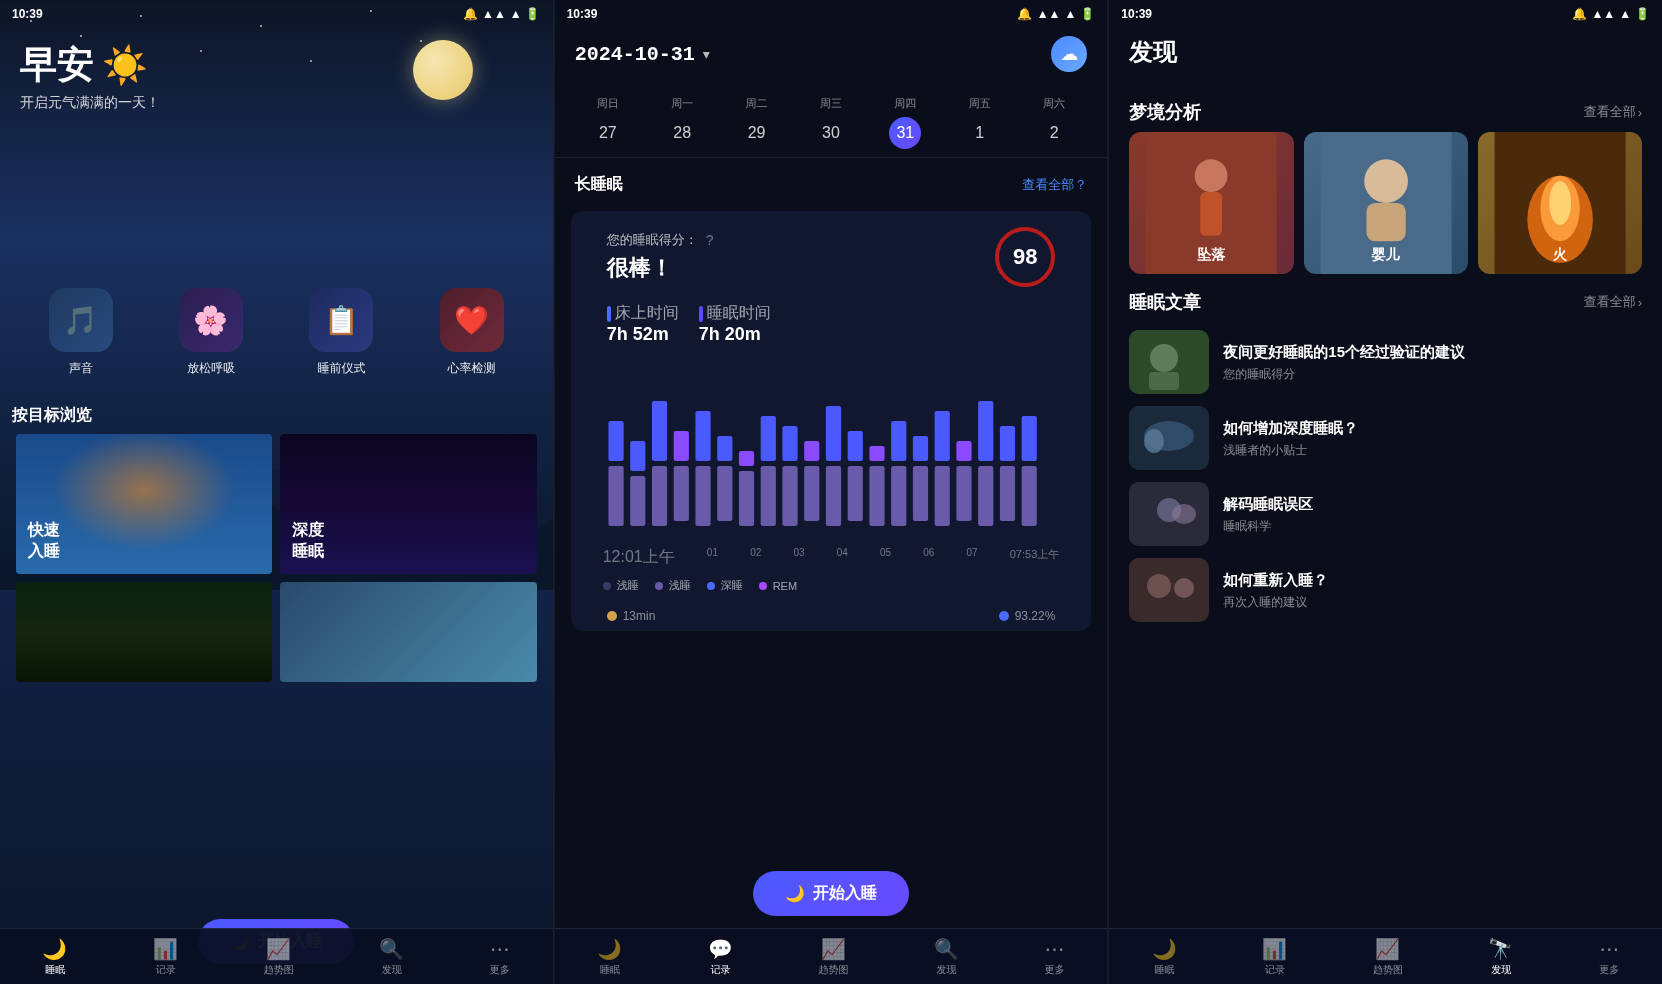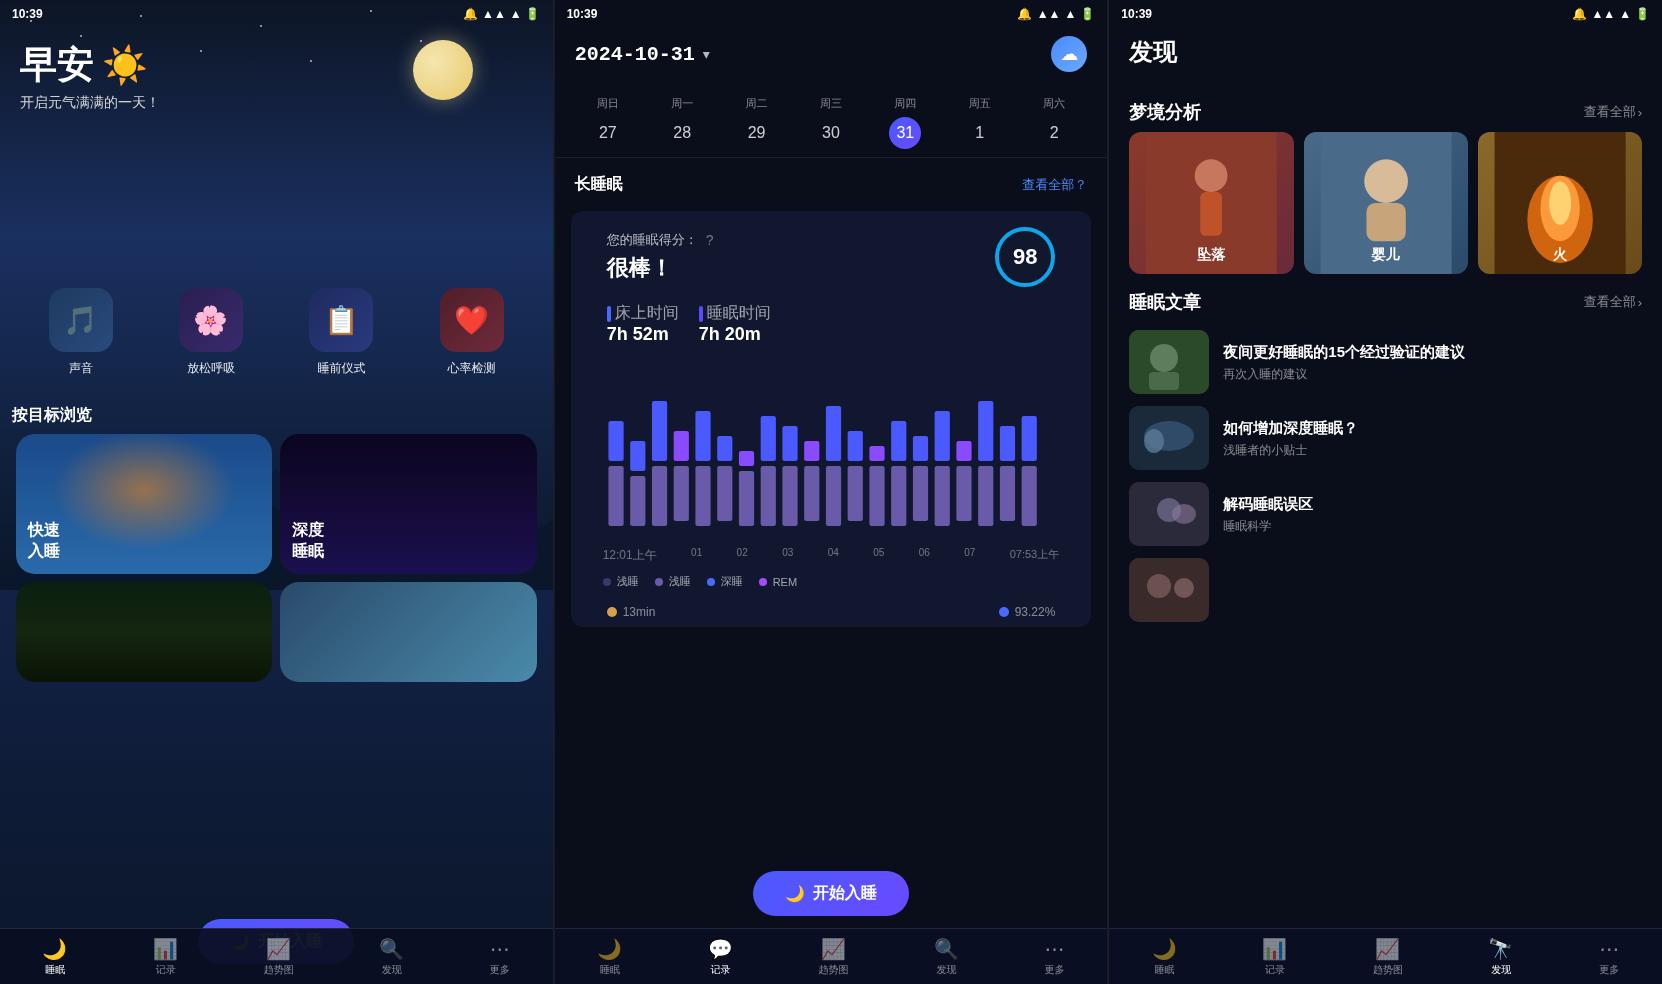--- a/index.html
+++ b/index.html
@@ -138,21 +138,21 @@
 
     .browse-grid {
       display: grid;
       grid-template-columns: 1fr 1fr;
       gap: 8px;
       padding: 0 16px;
       position: relative;
       z-index: 10;
     }
     .browse-card {
-      border-radius: 19px;
+      border-radius: 4px;
       overflow: hidden;
       position: relative;
       height: 140px;
       background: #1a2a4a;
     }
     .browse-card-label {
       position: absolute;
       bottom: 12px;
       left: 12px;
       color: white;
@@ -325,21 +325,21 @@
     }
     .score-value {
       color: white;
       font-size: 18px;
       font-weight: 700;
     }
     .score-circle {
       width: 60px;
       height: 60px;
       border-radius: 50%;
-      border: 4px solid #0ea5e9;
+      border: 4px solid #b91c1c;
       display: flex;
       align-items: center;
       justify-content: center;
       color: white;
       font-size: 22px;
       font-weight: 700;
     }
 
     .time-stats {
       display: flex;
@@ -540,21 +540,21 @@
     }
 
     .question-icon {
       color: rgba(255,255,255,0.4);
       font-size: 14px;
       margin-left: 4px;
     }
 
     .start-time {
       color: rgba(255,255,255,0.4);
-      font-size: 12px;
+      font-size: 16px;
     }
     .end-time {
       color: rgba(255,255,255,0.4);
       font-size: 11px;
     }
     .chart-time-row {
       display: flex;
       justify-content: space-between;
       padding: 2px 16px;
       color: rgba(255,255,255,0.4);
@@ -981,21 +981,21 @@
     <div class="article-item">
       <div class="article-thumb at1">
         <svg width="80" height="64" viewBox="0 0 80 64">
           <rect width="80" height="64" fill="#2a4a2a"></rect>
           <circle cx="35" cy="28" r="14" fill="#6a8a6a" opacity="0.8"></circle>
           <rect x="20" y="42" width="30" height="18" fill="#4a6a4a" rx="4"></rect>
         </svg>
       </div>
       <div class="article-info">
         <div class="article-title">夜间更好睡眠的15个经过验证的建议</div>
-        <div class="article-sub">再次入睡的建议</div>
+        <div class="article-sub">您的睡眠得分</div>
       </div>
     </div>
 
     <div class="article-item">
       <div class="article-thumb at2">
         <svg width="80" height="64" viewBox="0 0 80 64">
           <rect width="80" height="64" fill="#1a2a3a"></rect>
           <ellipse cx="40" cy="30" rx="25" ry="15" fill="#3a5a7a" opacity="0.7"></ellipse>
           <ellipse cx="25" cy="35" rx="10" ry="12" fill="#5a7a9a" opacity="0.8"></ellipse>
         </svg>
@@ -1021,20 +1021,24 @@
     </div>
 
     <div class="article-item">
       <div class="article-thumb at4">
         <svg width="80" height="64" viewBox="0 0 80 64">
           <rect width="80" height="64" fill="#3a2a2a"></rect>
           <circle cx="30" cy="28" r="12" fill="#7a5a5a" opacity="0.8"></circle>
           <circle cx="55" cy="30" r="10" fill="#8a6a6a" opacity="0.7"></circle>
         </svg>
       </div>
+      <div class="article-info">
+        <div class="article-title">如何重新入睡？</div>
+        <div class="article-sub">再次入睡的建议</div>
+      </div>
     </div>
   </div>
 
   <div class="bottom-nav">
     <div class="nav-item">
       <span class="nav-icon">🌙</span>
       <span class="nav-label">睡眠</span>
     </div>
     <div class="nav-item">
       <span class="nav-icon">📊</span>

